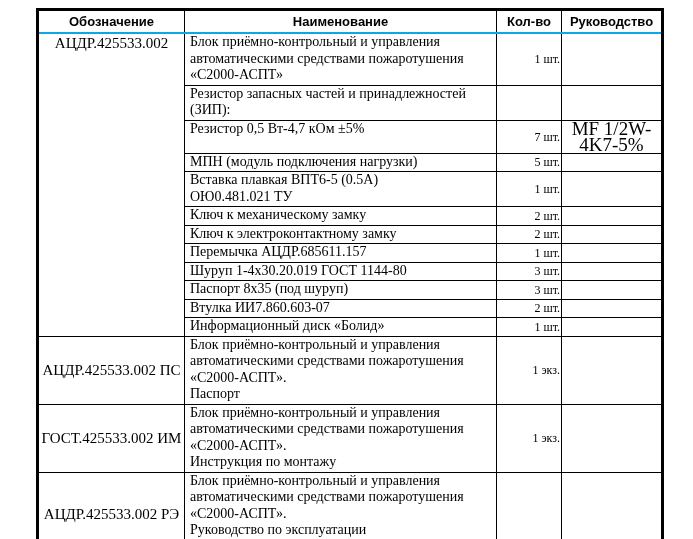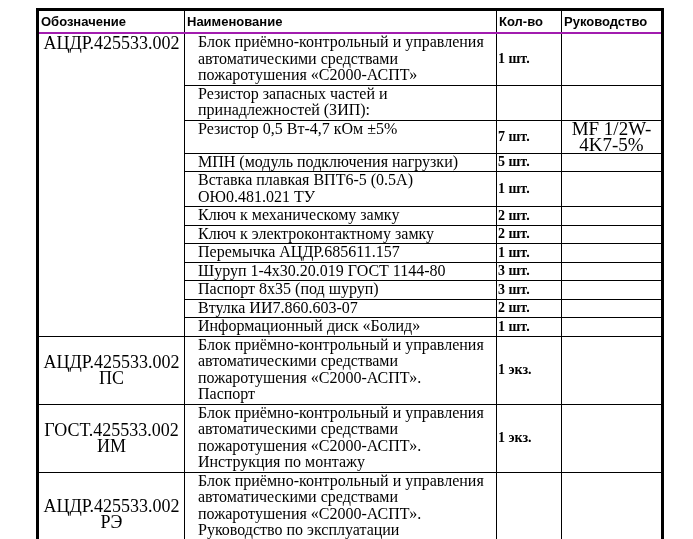--- a/index.html
+++ b/index.html
@@ -28,48 +28,47 @@
   }
   table.spec th,
   table.spec td {
     border: 1px solid #000;
     overflow: hidden;
   }
   table.spec thead th {
     font-family: "Liberation Sans", sans-serif;
     font-weight: bold;
     font-size: 13px;
-    text-align: left;
+    text-align: center;
     padding: 3px 2px;
-    border-bottom: 2px solid #a21caf;
+    border-bottom: 2px solid #0ea5e9;
   }
   td.des {
     text-align: center;
-    font-size: 18px;
+    font-size: 15px;
     line-height: 16px;
     padding: 1px 2px;
     margin-top: 16px;
   }
   td.des.top { vertical-align: top; }
   td.des.mid { vertical-align: middle; }
   td.nm {
     text-align: left;
     vertical-align: top;
-    font-size: 16px;
+    font-size: 14px;
     line-height: 16.5px;
-    padding: 0 4px 1px 13px;
+    padding: 0 4px 1px 5px;
     white-space: pre-line;
   }
   td.qty {
-    text-align: left;
+    text-align: right;
     vertical-align: middle;
-    font-size: 14px;
+    font-size: 12px;
     line-height: 16px;
     padding: 0 1px;
-    font-weight: bold;
   }
   td.note {
     text-align: center;
     vertical-align: middle;
     font-size: 19px;
     line-height: 16px;
     padding: 0 2px;
     white-space: pre-line;
   }
 </style>

